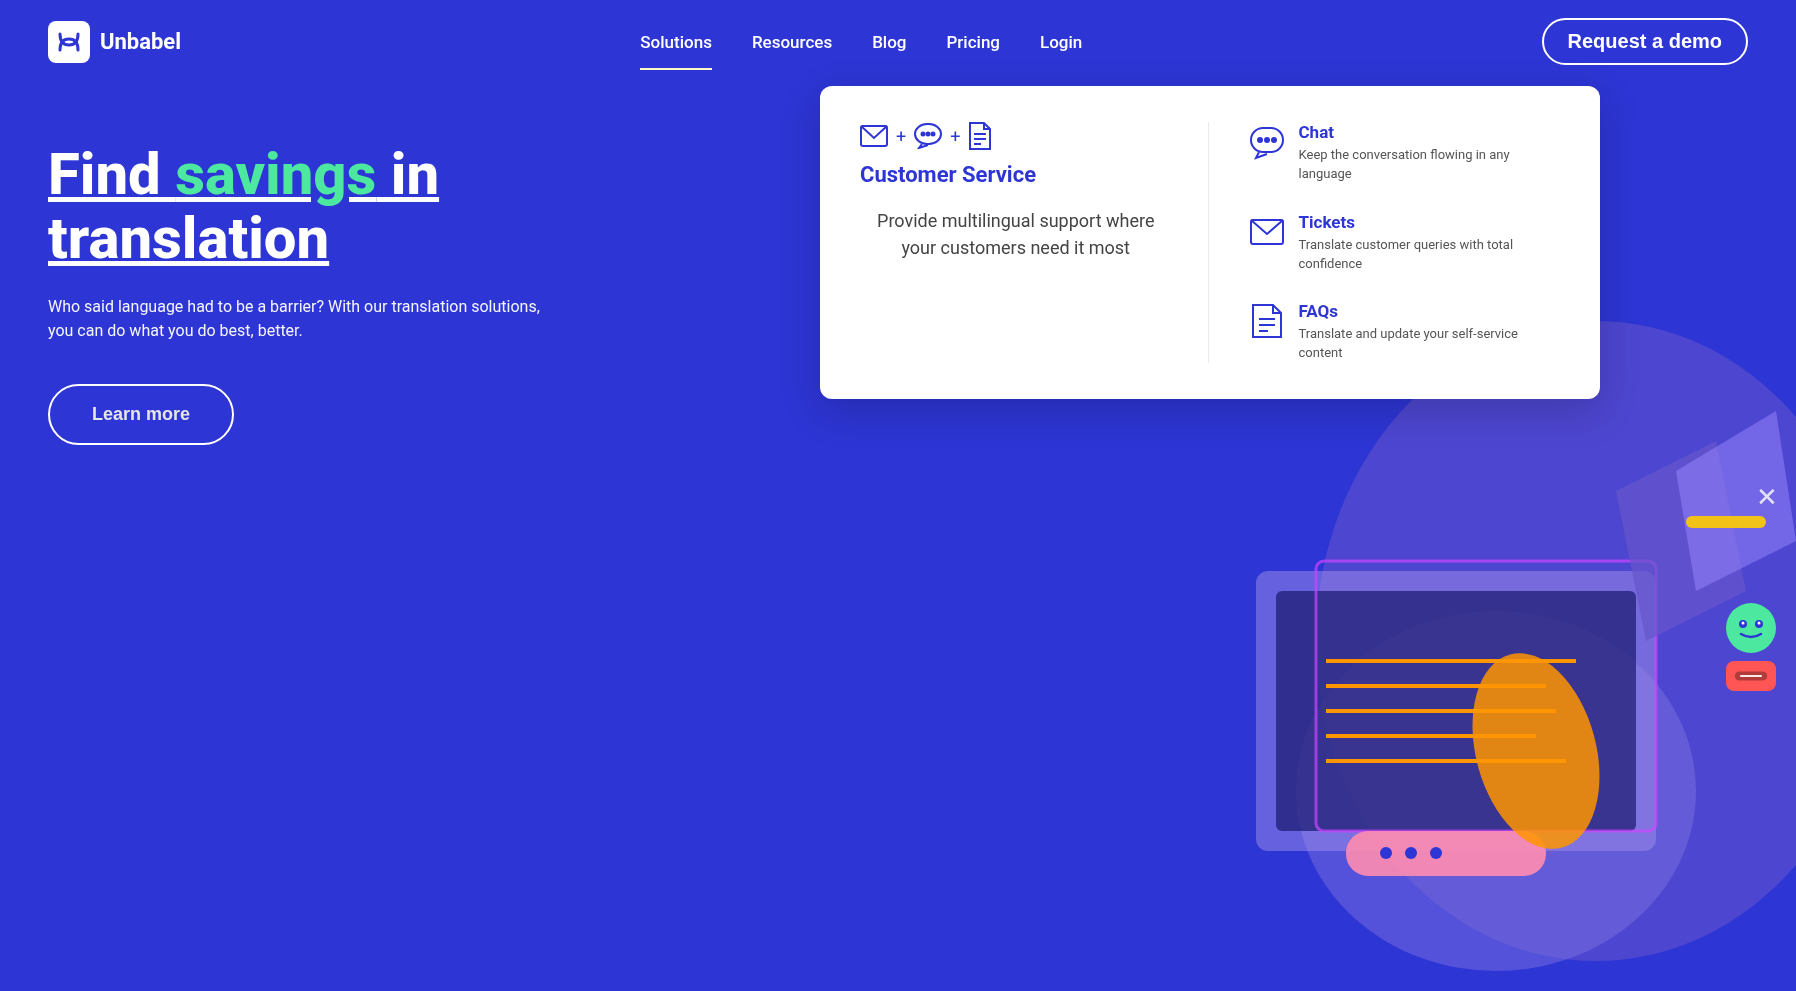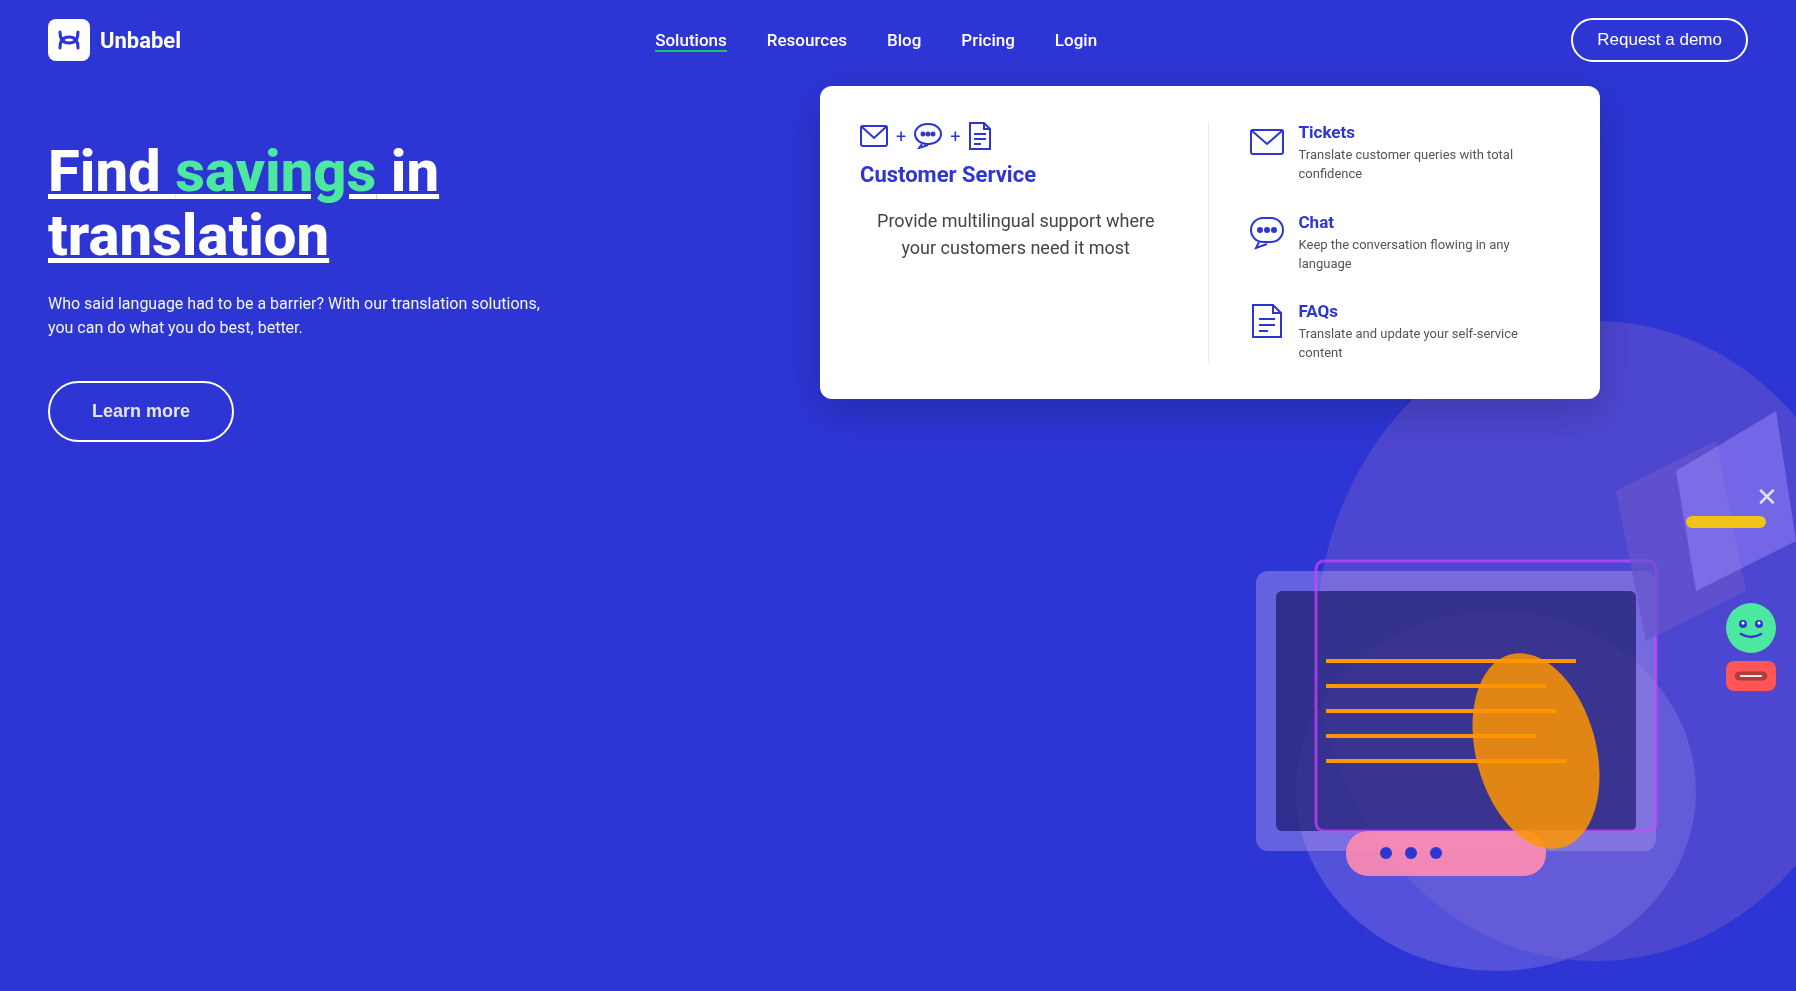--- a/index.html
+++ b/index.html
@@ -39,31 +39,31 @@
       gap: 40px;
       list-style: none;
     }
     .nav-links a {
       color: white;
       text-decoration: none;
       font-size: 17px;
       font-weight: 500;
     }
     .nav-links .active {
-      border-bottom: 2px solid #22c55e;
-      padding-bottom: 0;
+      border-bottom: 2px solid #fef9c3;
+      padding-bottom: 16px;
     }
     .btn-demo {
       border: 2px solid white;
       border-radius: 30px;
       padding: 10px 24px;
       color: white;
       background: transparent;
-      font-size: 17px;
-      font-weight: 400;
+      font-size: 20px;
+      font-weight: 700;
       cursor: pointer;
     }
 
     
     .hero {
       padding: 60px 48px 0 48px;
       position: relative;
       z-index: 10;
     }
     .hero-headline {
@@ -250,40 +250,40 @@
       </svg>
     </div>
     <div class="cs-title">Customer Service</div>
     <div class="cs-desc">Provide multilingual support where your customers need it most</div>
   </div>
 
   <div class="dropdown-right">
 
     <div class="menu-item">
       <svg class="menu-item-icon" viewBox="0 0 36 36" fill="none" stroke="#2d35d4" stroke-width="2">
-        <rect x="2" y="6" width="32" height="24" rx="2"></rect>
-        <polyline points="2,6 18,20 34,6"></polyline>
-      </svg>
-      <div class="menu-item-content">
-        <div class="menu-item-title">Tickets</div>
-        <div class="menu-item-desc">Translate customer queries with total confidence</div>
-      </div>
-    </div>
-
-    <div class="menu-item">
-      <svg class="menu-item-icon" viewBox="0 0 36 36" fill="none" stroke="#2d35d4" stroke-width="2">
         <rect x="2" y="4" width="32" height="24" rx="12"></rect>
         <circle cx="11" cy="16" r="2" fill="#2d35d4"></circle>
         <circle cx="18" cy="16" r="2" fill="#2d35d4"></circle>
         <circle cx="25" cy="16" r="2" fill="#2d35d4"></circle>
         <path d="M10 28 L7 34 L18 30" fill="none" stroke="#2d35d4" stroke-width="2"></path>
       </svg>
       <div class="menu-item-content">
         <div class="menu-item-title">Chat</div>
         <div class="menu-item-desc">Keep the conversation flowing in any language</div>
+      </div>
+    </div>
+
+    <div class="menu-item">
+      <svg class="menu-item-icon" viewBox="0 0 36 36" fill="none" stroke="#2d35d4" stroke-width="2">
+        <rect x="2" y="6" width="32" height="24" rx="2"></rect>
+        <polyline points="2,6 18,20 34,6"></polyline>
+      </svg>
+      <div class="menu-item-content">
+        <div class="menu-item-title">Tickets</div>
+        <div class="menu-item-desc">Translate customer queries with total confidence</div>
       </div>
     </div>
 
     <div class="menu-item">
       <svg class="menu-item-icon" viewBox="0 0 36 36" fill="none" stroke="#2d35d4" stroke-width="2">
         <path d="M4 2 L24 2 L32 10 L32 34 L4 34 Z"></path>
         <path d="M24 2 L24 10 L32 10"></path>
         <line x1="10" y1="16" x2="26" y2="16"></line>
         <line x1="10" y1="22" x2="26" y2="22"></line>
         <line x1="10" y1="28" x2="19" y2="28"></line>

